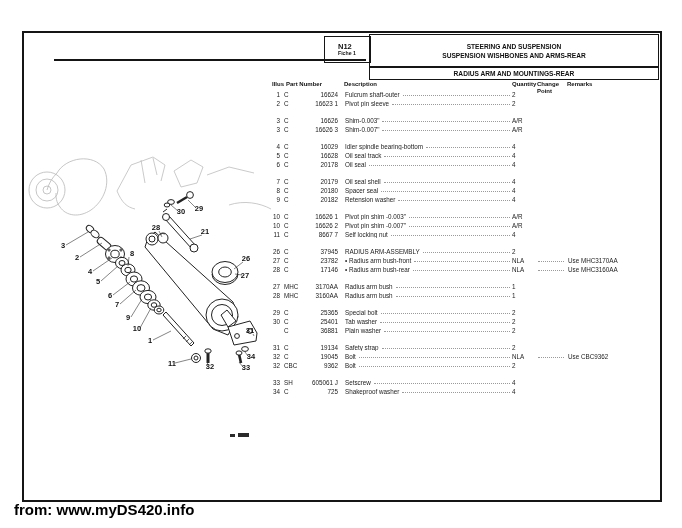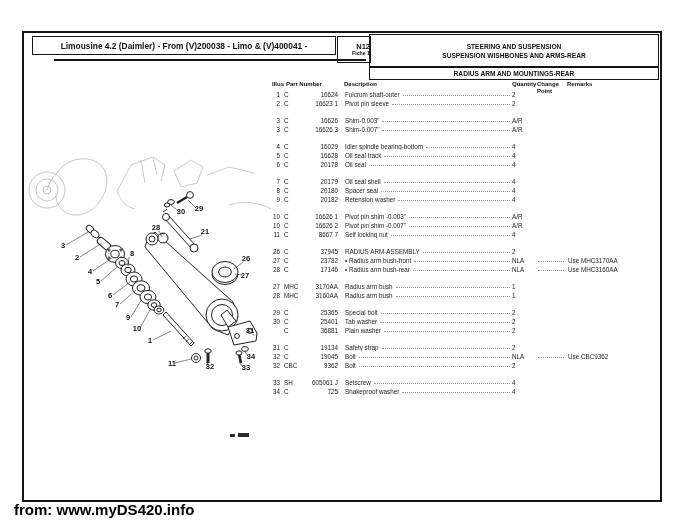--- a/index.html
+++ b/index.html
@@ -2,22 +2,22 @@
 <html><head>
 <meta charset="utf-8">
 <style>
   html,body{margin:0;padding:0;width:682px;height:528px;background:#fff;overflow:hidden;
     font-family:"Liberation Sans",sans-serif;-webkit-font-smoothing:antialiased;}
   #sheet{position:absolute;left:22px;top:31px;width:636px;height:467px;border:2px solid #151515;background:#fff;}
   
   #title-box{position:absolute;left:8px;top:3px;width:302px;height:17px;border:1.5px solid #151515;
     display:flex;align-items:center;justify-content:center;font-weight:bold;font-size:8.4px;color:#111;white-space:nowrap;}
   #title-rule{position:absolute;left:30px;top:26px;width:312px;height:2px;background:#151515;}
-  #fiche-box{position:absolute;left:313px;top:3px;width:32px;height:25px;border:1.5px solid #151515;
-    display:flex;flex-direction:column;align-items:flex-end;justify-content:center;line-height:1.1;}
+  #fiche-box{position:absolute;left:300px;top:3px;width:32px;height:25px;border:1.5px solid #151515;
+    display:flex;flex-direction:column;align-items:flex-start;justify-content:center;line-height:1.1;padding-left:13px;}
   #fiche-box .code{font-weight:bold;font-size:7.5px;color:#111;}
   #fiche-box .sheet{font-weight:bold;font-size:5.2px;color:#111;}
   #section-box{position:absolute;left:345px;top:1px;width:288px;height:31px;border:1.5px solid #151515;
     display:flex;flex-direction:column;align-items:center;justify-content:center;gap:2px;}
   #section-box div{font-weight:bold;font-size:6.6px;color:#111;white-space:nowrap;}
   #subsection-box{position:absolute;left:345px;top:34px;width:288px;height:11px;border:1.5px solid #151515;
     display:flex;align-items:center;justify-content:center;font-weight:bold;font-size:6.6px;color:#111;}
   
   .colhead{position:absolute;font-weight:bold;font-size:6px;color:#111;white-space:nowrap;}
   #h-change{white-space:normal;width:26px;line-height:1.1;}
@@ -44,21 +44,20 @@
   #stamp .s2{width:11px;height:4px;}
   
   #source-note{position:absolute;left:14px;top:501px;font-weight:bold;font-size:15px;color:#000;
     letter-spacing:0px;white-space:nowrap;}
 </style>
 </head>
 <body>
 
 <div id="sheet">
 
-  <div id="title-box">Limousine 4.2 (Daimler) - From (V)200038 - Limo &amp; (V)400041 -</div>
   <div id="title-rule"></div>
 
   <div id="fiche-box">
     <div class="code">N12</div>
     <div class="sheet">Fiche 1</div>
   </div>
 
   <div id="section-box">
     <div>STEERING AND SUSPENSION</div>
     <div>SUSPENSION WISHBONES AND ARMS-REAR</div>

